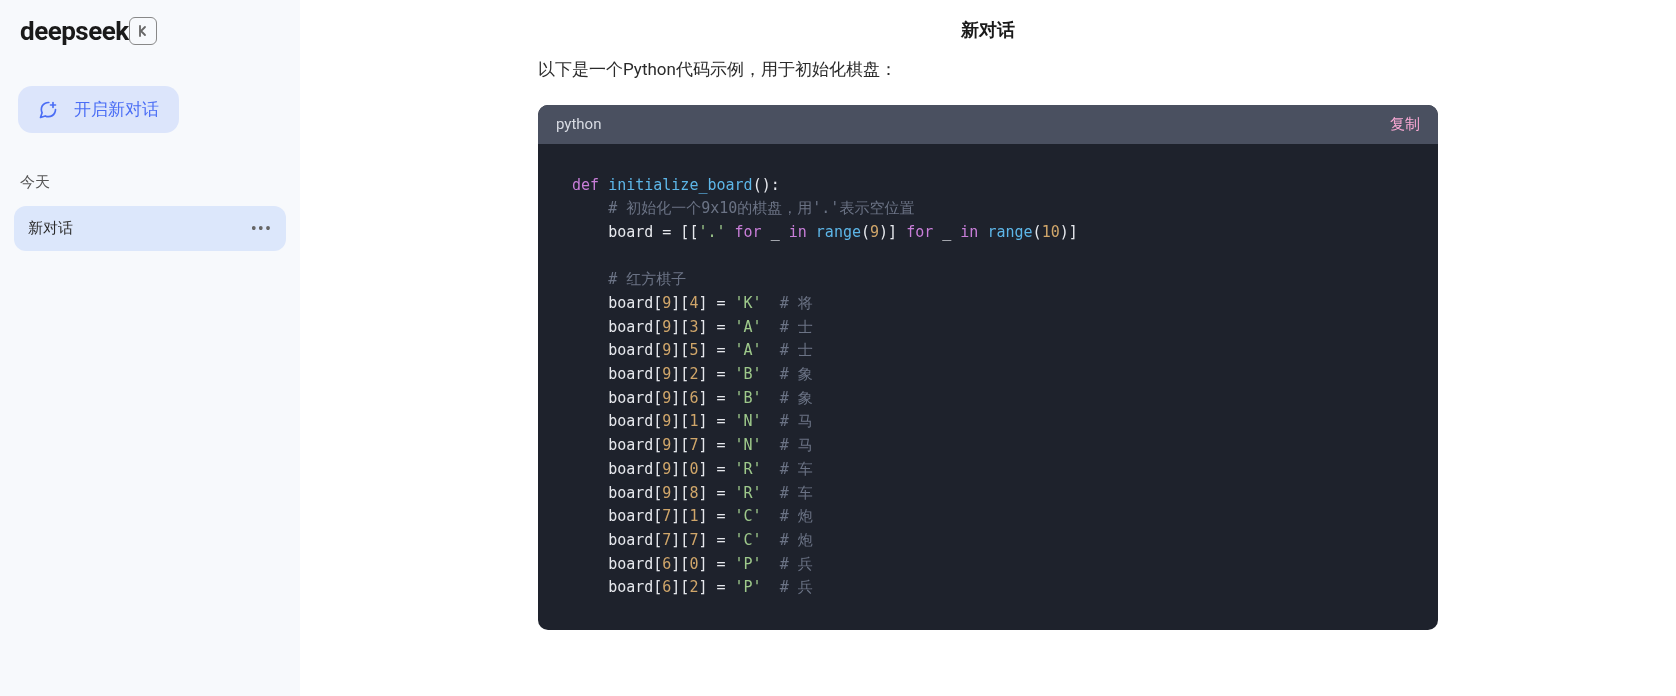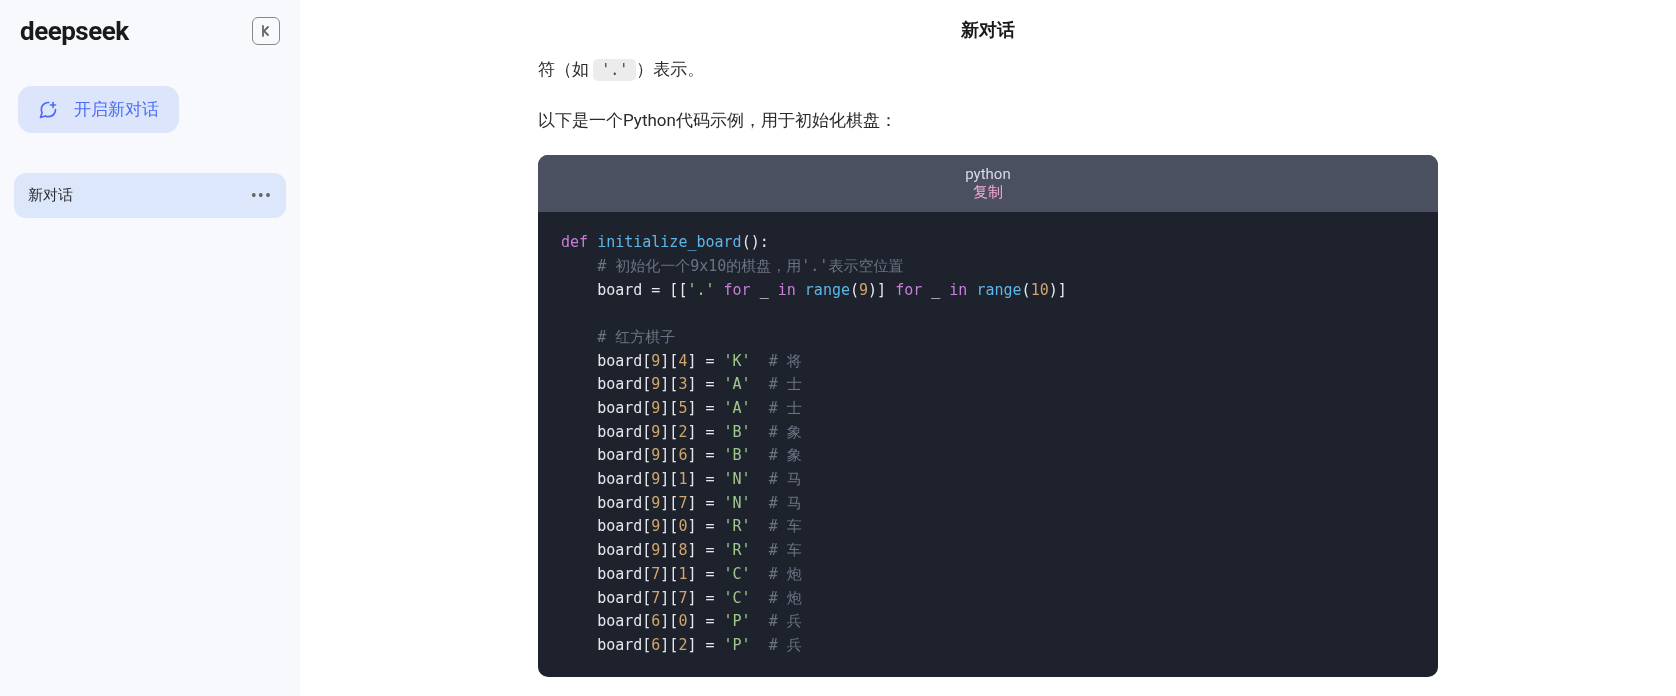--- a/index.html
+++ b/index.html
@@ -1,20 +1,20 @@
 <!DOCTYPE html>
 <html><head>
   <meta charset="utf-8">
   <style>
     * { box-sizing: border-box; margin: 0; padding: 0; }
     body { font-family: -apple-system, BlinkMacSystemFont, 'Segoe UI', Roboto, 'PingFang SC', 'Microsoft YaHei', sans-serif; display: flex; height: 696px; width: 1676px; overflow: hidden; background: #fff; }
     
     
     .sidebar { width: 300px; background: #f7f9fc; display: flex; flex-direction: column; padding: 16px 14px; flex-shrink: 0; }
-    .sidebar-top { display: flex; align-items: center; justify-content: space-between; margin-bottom: 40px; padding: 0 6px; }
+    .sidebar-top { display: flex; align-items: center; justify-content: flex-start; margin-bottom: 40px; padding: 0 6px; }
     .logo { font-size: 26px; font-weight: 700; color: #1a1a1a; letter-spacing: -0.5px; }
     .collapse-btn { width: 28px; height: 28px; border: 1.5px solid #888; border-radius: 6px; display: flex; align-items: center; justify-content: center; cursor: pointer; background: transparent; }
     
     .new-chat-btn { display: inline-flex; align-items: center; gap: 16px; background: #dce5fb; color: #4a6df5; border: none; border-radius: 14px; padding: 12px 20px; font-size: 17px; font-weight: 500; cursor: pointer; width: fit-content; margin-bottom: 40px; margin-left: 4px; }
     .new-chat-btn svg { width: 20px; height: 20px; }
     
     .section-title { font-size: 15px; color: #555; margin-bottom: 14px; padding-left: 6px; }
     .chat-list { display: flex; flex-direction: column; gap: 2px; }
     .chat-item { display: flex; align-items: center; justify-content: space-between; padding: 12px 14px; border-radius: 12px; font-size: 15px; color: #2a2a2a; cursor: pointer; }
     .chat-item.active { background: #dce7fb; }
@@ -26,24 +26,24 @@
     .header-title { font-size: 18px; font-weight: 700; color: #1a1a1a; }
     
     .content { flex: 1; overflow-y: auto; padding: 0 40px; }
     .content-inner { max-width: 900px; margin: 0 auto; }
     
     .body-text { font-size: 17px; line-height: 1.8; color: #2a2a2a; margin-bottom: 20px; }
     .body-text.partial { color: #6a6a6a; margin-bottom: 0; }
     .inline-code { background: #ececec; padding: 2px 8px; border-radius: 5px; font-family: 'SF Mono', Menlo, Consolas, monospace; font-size: 15px; color: #444; }
     
     .code-block { border-radius: 10px; overflow: hidden; background: #1e222c; margin-top: 12px; }
-    .code-header { display: flex; align-items: center; justify-content: space-between; background: #4a5060; padding: 10px 18px; font-size: 15px; color: #d8dbe3; flex-direction: column; }
+    .code-header { display: flex; align-items: center; justify-content: space-between; background: #4a5060; padding: 10px 18px; font-size: 15px; color: #d8dbe3; }
     .copy-btn { background: transparent; border: none; color: #f9a8d4; font-size: 15px; cursor: pointer; }
     .code-body { padding: 18px 22px; font-family: 'SF Mono', Menlo, Consolas, monospace; font-size: 15px; line-height: 1.58; overflow-x: auto; }
-    .code-body pre { margin: 1px; white-space: pre; }
+    .code-body pre { margin: 12px; white-space: pre; }
     
     
     .kw { color: #c97ed9; }      
     .fn { color: #5db6e8; }      
     .var { color: #e6e8ed; }     
     .punc { color: #e6e8ed; }    
     .num { color: #d0a66a; }     
     .str { color: #9ec98b; }     
     .cmt { color: #6b7385; }     
     .bltn { color: #5db6e8; }    
@@ -64,39 +64,37 @@
 
   <button class="new-chat-btn">
     <svg viewBox="0 0 24 24" fill="none" stroke="#4a6df5" stroke-width="2" stroke-linecap="round" stroke-linejoin="round">
         <path d="M21 11.5a8.38 8.38 0 0 1-.9 3.8 8.5 8.5 0 0 1-7.6 4.7 8.38 8.38 0 0 1-3.8-.9L3 21l1.9-5.7a8.38 8.38 0 0 1-.9-3.8 8.5 8.5 0 0 1 4.7-7.6 8.38 8.38 0 0 1 3.8-.9h.5"></path>
         <line x1="18" y1="3" x2="18" y2="9"></line>
         <line x1="15" y1="6" x2="21" y2="6"></line>
       </svg>
     <span>开启新对话</span>
   </button>
 
+  <div class="section-title">今天</div>
   <div class="chat-list" id="chat-list">
       <div class="chat-item active">
         <span>新对话</span>
         <span class="chat-item-more">•••</span>
       </div>
     </div>
 </aside>
 
 <main class="main">
   <div class="header">
     <div class="header-title">新对话</div>
   </div>
 
   <div class="content">
     <div class="content-inner">
 
-      <p class="body-text">
-        <span>符（如 </span><span class="inline-code">'.'</span><span>）表示。</span>
-      </p>
 
       <p class="body-text">以下是一个Python代码示例，用于初始化棋盘：</p>
 
       <div class="code-block">
         <div class="code-header">
           <span>python</span>
           <button class="copy-btn">复制</button>
         </div>
         <div class="code-body">
           <pre id="code-pre"><span class="kw">def</span> <span class="fn">initialize_board</span><span class="punc">():</span>

